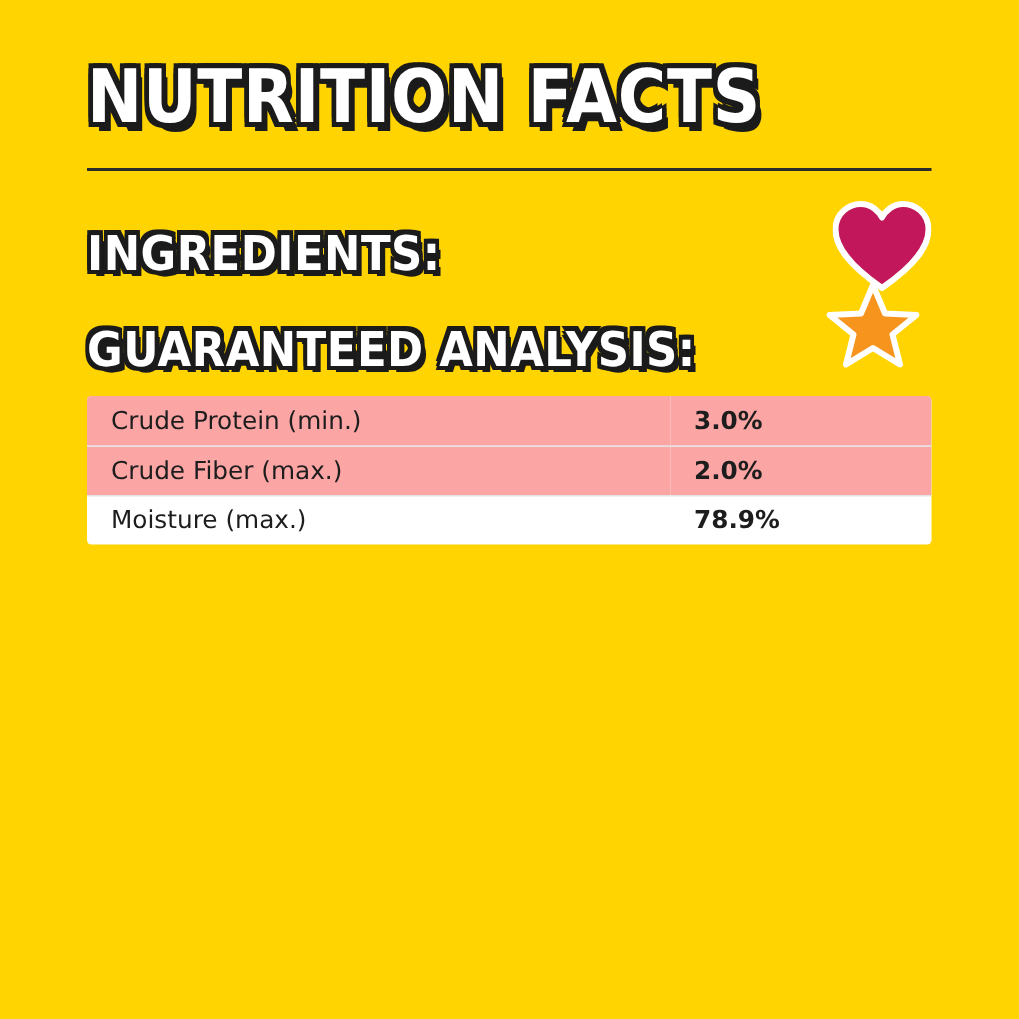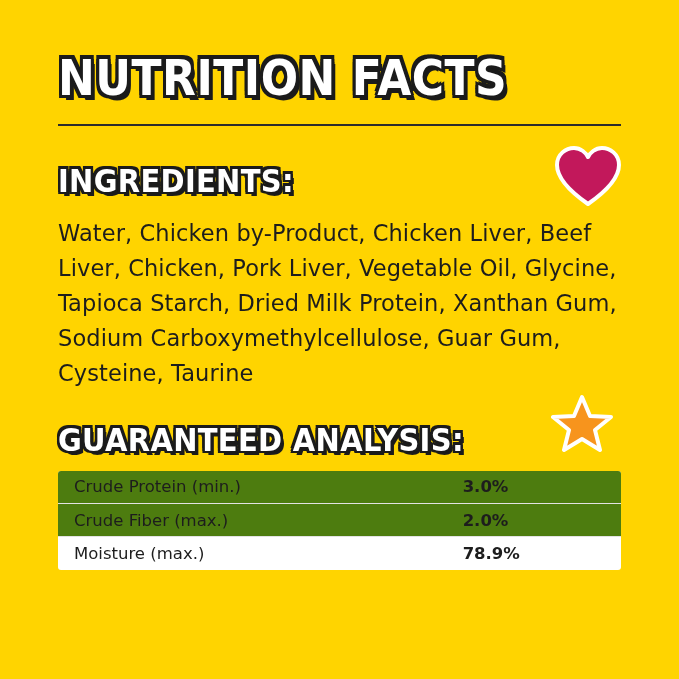--- a/index.html
+++ b/index.html
@@ -11,21 +11,21 @@
     height: 679px;
     background: #FFD400;
     font-family: "DejaVu Sans", sans-serif;
     overflow: hidden;
   }
   .page {
     position: relative;
     width: 679px;
     height: 679px;
     box-sizing: border-box;
-    padding: 52px 58px 0 58px;
+    padding: 40px 58px 0 58px;
   }
 
   
   .title {
     font-family: "DejaVu Sans", sans-serif;
     font-size: 44px;
     font-weight: 800;
     letter-spacing: 0.5px;
     color: #ffffff;
     -webkit-text-stroke: 0px;
@@ -86,21 +86,21 @@
   .analysis-table {
     margin-top: 16px;
     width: 100%;
     border-collapse: collapse;
     background: #ffffff;
     border-radius: 3px;
     overflow: hidden;
     box-shadow: 0 0 0 0 rgba(0,0,0,0);
   }
   .analysis-table tr { height: 33px; }
-  .analysis-table tr.alt { background: #4d7c0f; }
+  .analysis-table tr.alt { background: #fca5a5; }
   .analysis-table td {
     font-size: 16.5px;
     color: #1d1d1d;
     padding: 4px 16px;
     border-bottom: 1px solid #e3e3e3;
     vertical-align: middle;
   }
   .analysis-table tr:last-child td { border-bottom: none; margin-top: 12px; }
   .analysis-table td.value {
     text-align: left;
@@ -134,21 +134,20 @@
 
   <div class="ingredients-block">
     <div class="section-heading">INGREDIENTS:</div>
 
     <span class="heart-icon">
       <svg viewBox="0 0 66 62" width="66" height="62" aria-hidden="true">
         <path d="M33 58 C 10 42, 2 30, 2 19 C 2 8, 11 2, 19 2 C 26 2, 31 7, 33 11 C 35 7, 40 2, 47 2 C 55 2, 64 8, 64 19 C 64 30, 56 42, 33 58 Z" fill="#C2185B" stroke="#ffffff" stroke-width="4" stroke-linejoin="round"></path>
       </svg>
     </span>
 
-    <div class="ingredients-text">Water, Chicken by-Product, Chicken Liver, Beef Liver, Chicken, Pork Liver, Vegetable Oil, Glycine, Tapioca Starch, Dried Milk Protein, Xanthan Gum, Sodium Carboxymethylcellulose, Guar Gum, Cysteine, Taurine</div>
   </div>
 
   <div class="analysis-block">
     <div class="section-heading">GUARANTEED ANALYSIS:</div>
 
     <span class="star-icon">
       <svg viewBox="0 0 62 62" width="62" height="62" aria-hidden="true">
         <path d="M31 4 L39 23 L60 24 L44 37 L49 57 L31 46 L13 57 L18 37 L2 24 L23 23 Z" fill="#F7941D" stroke="#ffffff" stroke-width="4" stroke-linejoin="round"></path>
       </svg>
     </span>

